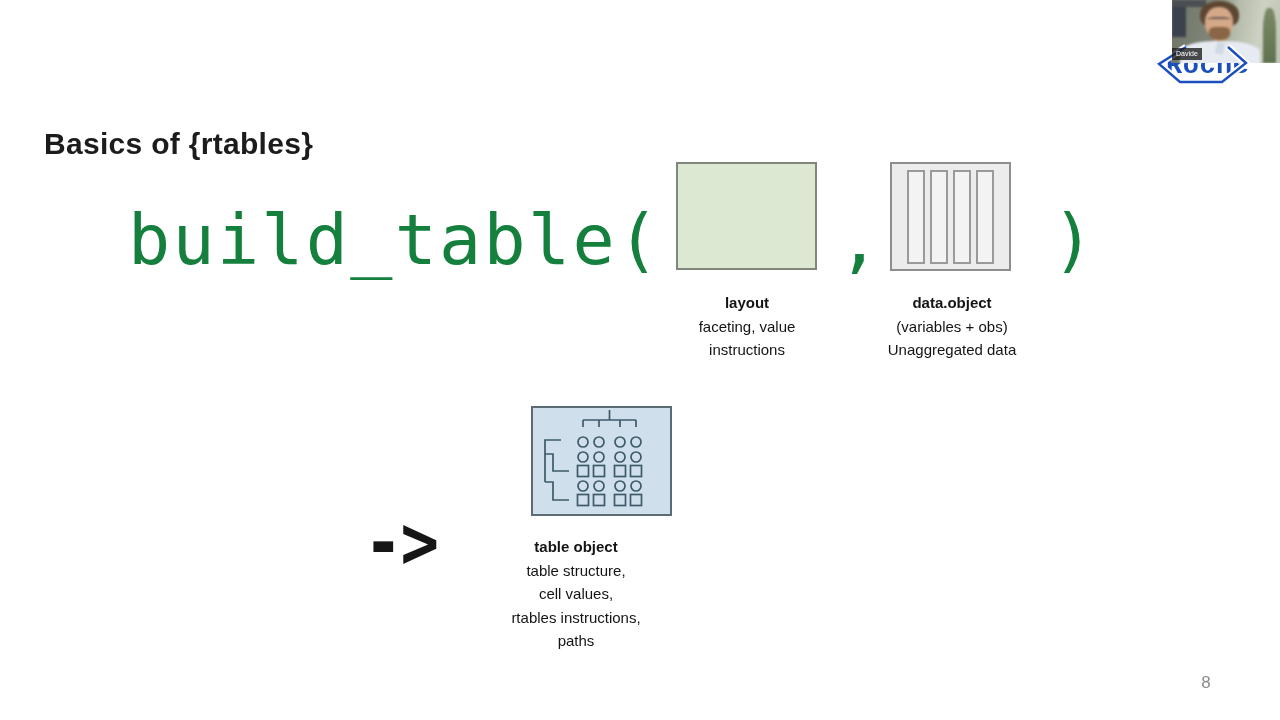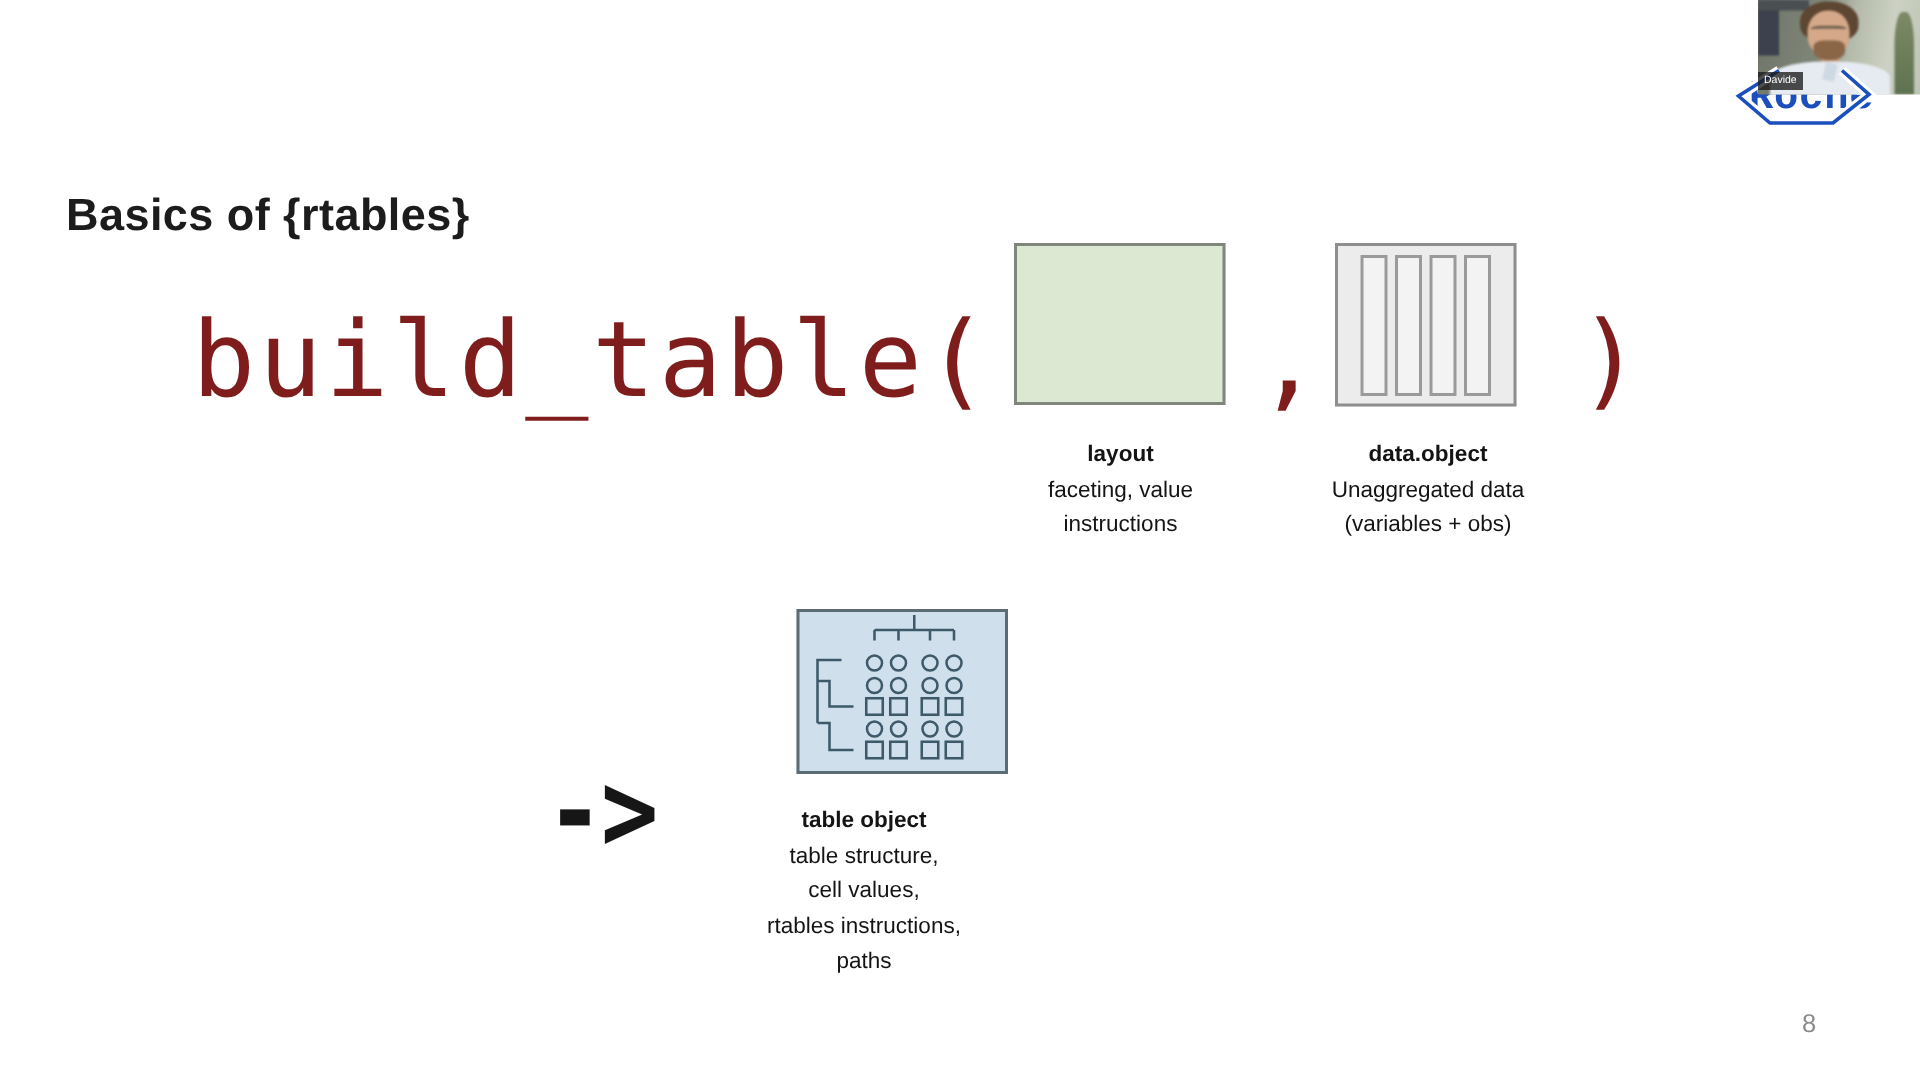--- a/index.html
+++ b/index.html
@@ -13,21 +13,21 @@
 
   
   .slide-title {
     left:44px; top:80px; font-size:30px; font-weight:700;
     color:#1c1c1c; letter-spacing:0.3px;margin-top:47px;
   }
 
   
   .code {
     font-family:"DejaVu Sans Mono", monospace;
-    font-size:70px; line-height:70px; color:#7f1d1d; letter-spacing:2.3px;
+    font-size:70px; line-height:70px; color:#15803d; letter-spacing:2.3px;
     white-space:pre;
   }
   .code-call  { left:128px; top:205px; }
   .code-comma { left:838px; top:205px; }
   .code-paren { left:1052px; top:205px; }
 
   
   .layout-box {
     left:676px; top:162px; width:141px; height:108px;
     background:#dde8d3; border:2px solid #7f867b;
@@ -127,22 +127,22 @@
   <div class="abs code code-paren">)</div>
 
   <div class="abs caption cap-layout">
     <div class="cap-title">layout</div>
     <div>faceting, value</div>
     <div>instructions</div>
   </div>
 
   <div class="abs caption cap-df">
     <div class="cap-title">data.object</div>
+    <div>(variables + obs)</div>
     <div>Unaggregated data</div>
-    <div>(variables + obs)</div>
   </div>
 
   <div class="abs arrow">-&gt;</div>
 
   <div class="abs tbl-box">
     <svg width="137" height="106" viewBox="0 0 137 106">
       <g stroke="#3e5a6a" stroke-width="1.7" fill="none">
 
         <path d="M76.5,2 V12 M50,12 H103 M50,12 V19 M66,12 V19 M87,12 V19 M103,12 V19"></path>
 

